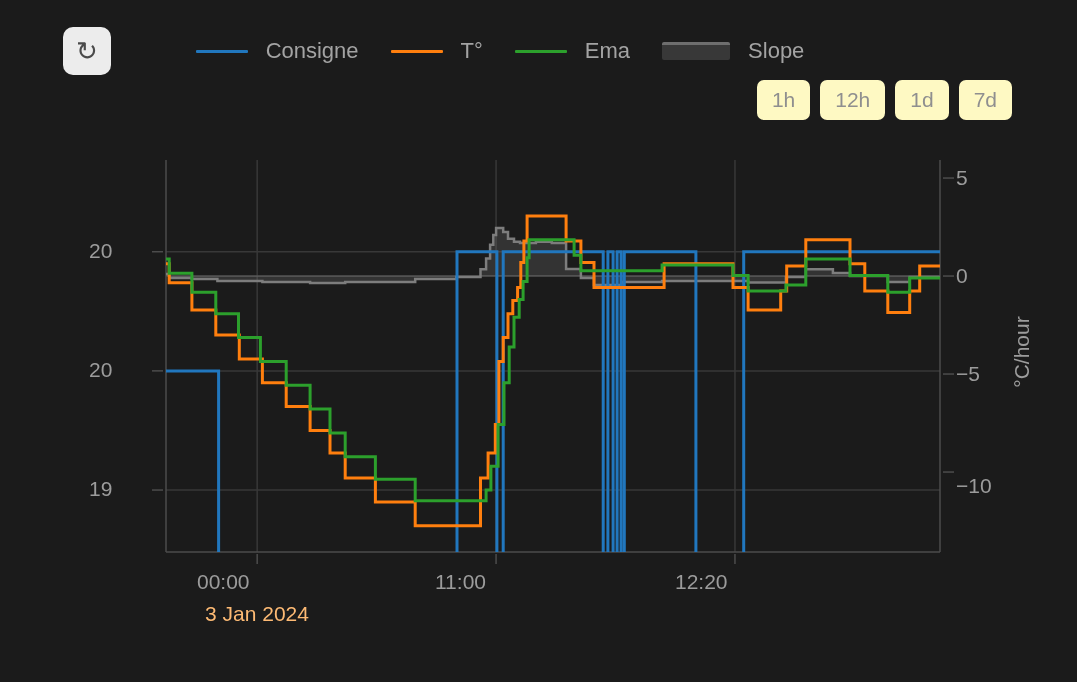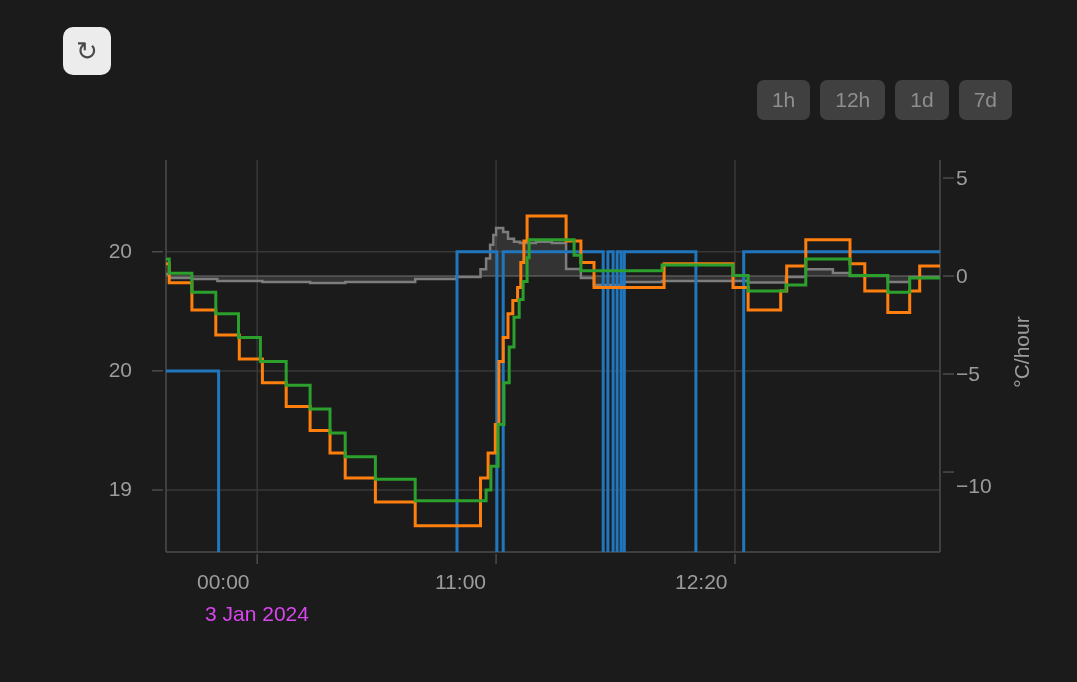--- a/index.html
+++ b/index.html
@@ -8,41 +8,59 @@
   .refresh-btn{position:absolute;left:63px;top:27px;width:48px;height:48px;border:none;
         border-radius:10px;background:#ececec;color:#4a4a4a;font-size:26px;line-height:48px;
         text-align:center;cursor:pointer;padding:0;}
   .legend{position:absolute;left:150px;top:38px;width:700px;display:flex;align-items:center;
         justify-content:center;gap:32px;}
   .legend-item{display:flex;align-items:center;gap:18px;cursor:pointer;}
   .legend-label{font-size:22px;color:#a3a3a3;}
   .swatch-line{width:52px;height:3px;border-radius:1px;}
   .swatch-area{width:68px;height:15px;border-radius:2px;}
   .range-buttons{position:absolute;top:80px;right:65px;display:flex;gap:10px;}
-  .range-btn{border:none;border-radius:7px;background:#404040;color:#8f8f8f;font-size:21px;
+  .range-btn{border:none;border-radius:7px;background:#fef9c3;color:#8f8f8f;font-size:21px;
         padding:8px 15px;cursor:pointer;font-family:inherit;}
   .tick{position:absolute;font-size:21px;color:#9c9c9c;}
-  .tick-left{width:64px;text-align:right;left:68px;}
+  .tick-left{width:64px;left:89px;}
   .tick-right{left:956px;text-align:left;}
   .tick-bottom{width:120px;text-align:left;top:570px;}
-  .date-label{position:absolute;font-size:21px;color:#d946ef;left:157px;top:602px;width:200px;
+  .date-label{position:absolute;font-size:21px;color:#fdba74;left:157px;top:602px;width:200px;
         text-align:center;}
   .y2-title{position:absolute;left:1022px;top:352px;transform:translate(-50%,-50%) rotate(-90deg);
         white-space:nowrap;font-size:21px;color:#9c9c9c;}
   svg{position:absolute;left:0;top:0;}
 </style>
 </head>
 <body>
 
 <div class="page">
 
   <button class="refresh-btn">
     <span>↻</span>
   </button>
 
+  <div class="legend">
+    <div class="legend-item">
+      <span class="swatch-line" style="background: rgb(33, 119, 190);"></span>
+      <span class="legend-label">Consigne</span>
+    </div>
+    <div class="legend-item">
+      <span class="swatch-line" style="background: rgb(255, 127, 14);"></span>
+      <span class="legend-label">T°</span>
+    </div>
+    <div class="legend-item">
+      <span class="swatch-line" style="background: rgb(44, 160, 44);"></span>
+      <span class="legend-label">Ema</span>
+    </div>
+    <div class="legend-item">
+      <span class="swatch-area" style="background: rgb(56, 56, 56); border-top: 3px solid rgb(110, 110, 110);"></span>
+      <span class="legend-label">Slope</span>
+    </div>
+  </div>
 
   <div class="range-buttons">
     <button class="range-btn">1h</button>
     <button class="range-btn">12h</button>
     <button class="range-btn">1d</button>
     <button class="range-btn">7d</button>
   </div>
 
   <svg id="chart" width="1077" height="682">
       <line x1="257.1759259259259" x2="257.1759259259259" y1="160" y2="552" stroke="#383838" stroke-width="1.5"></line>

